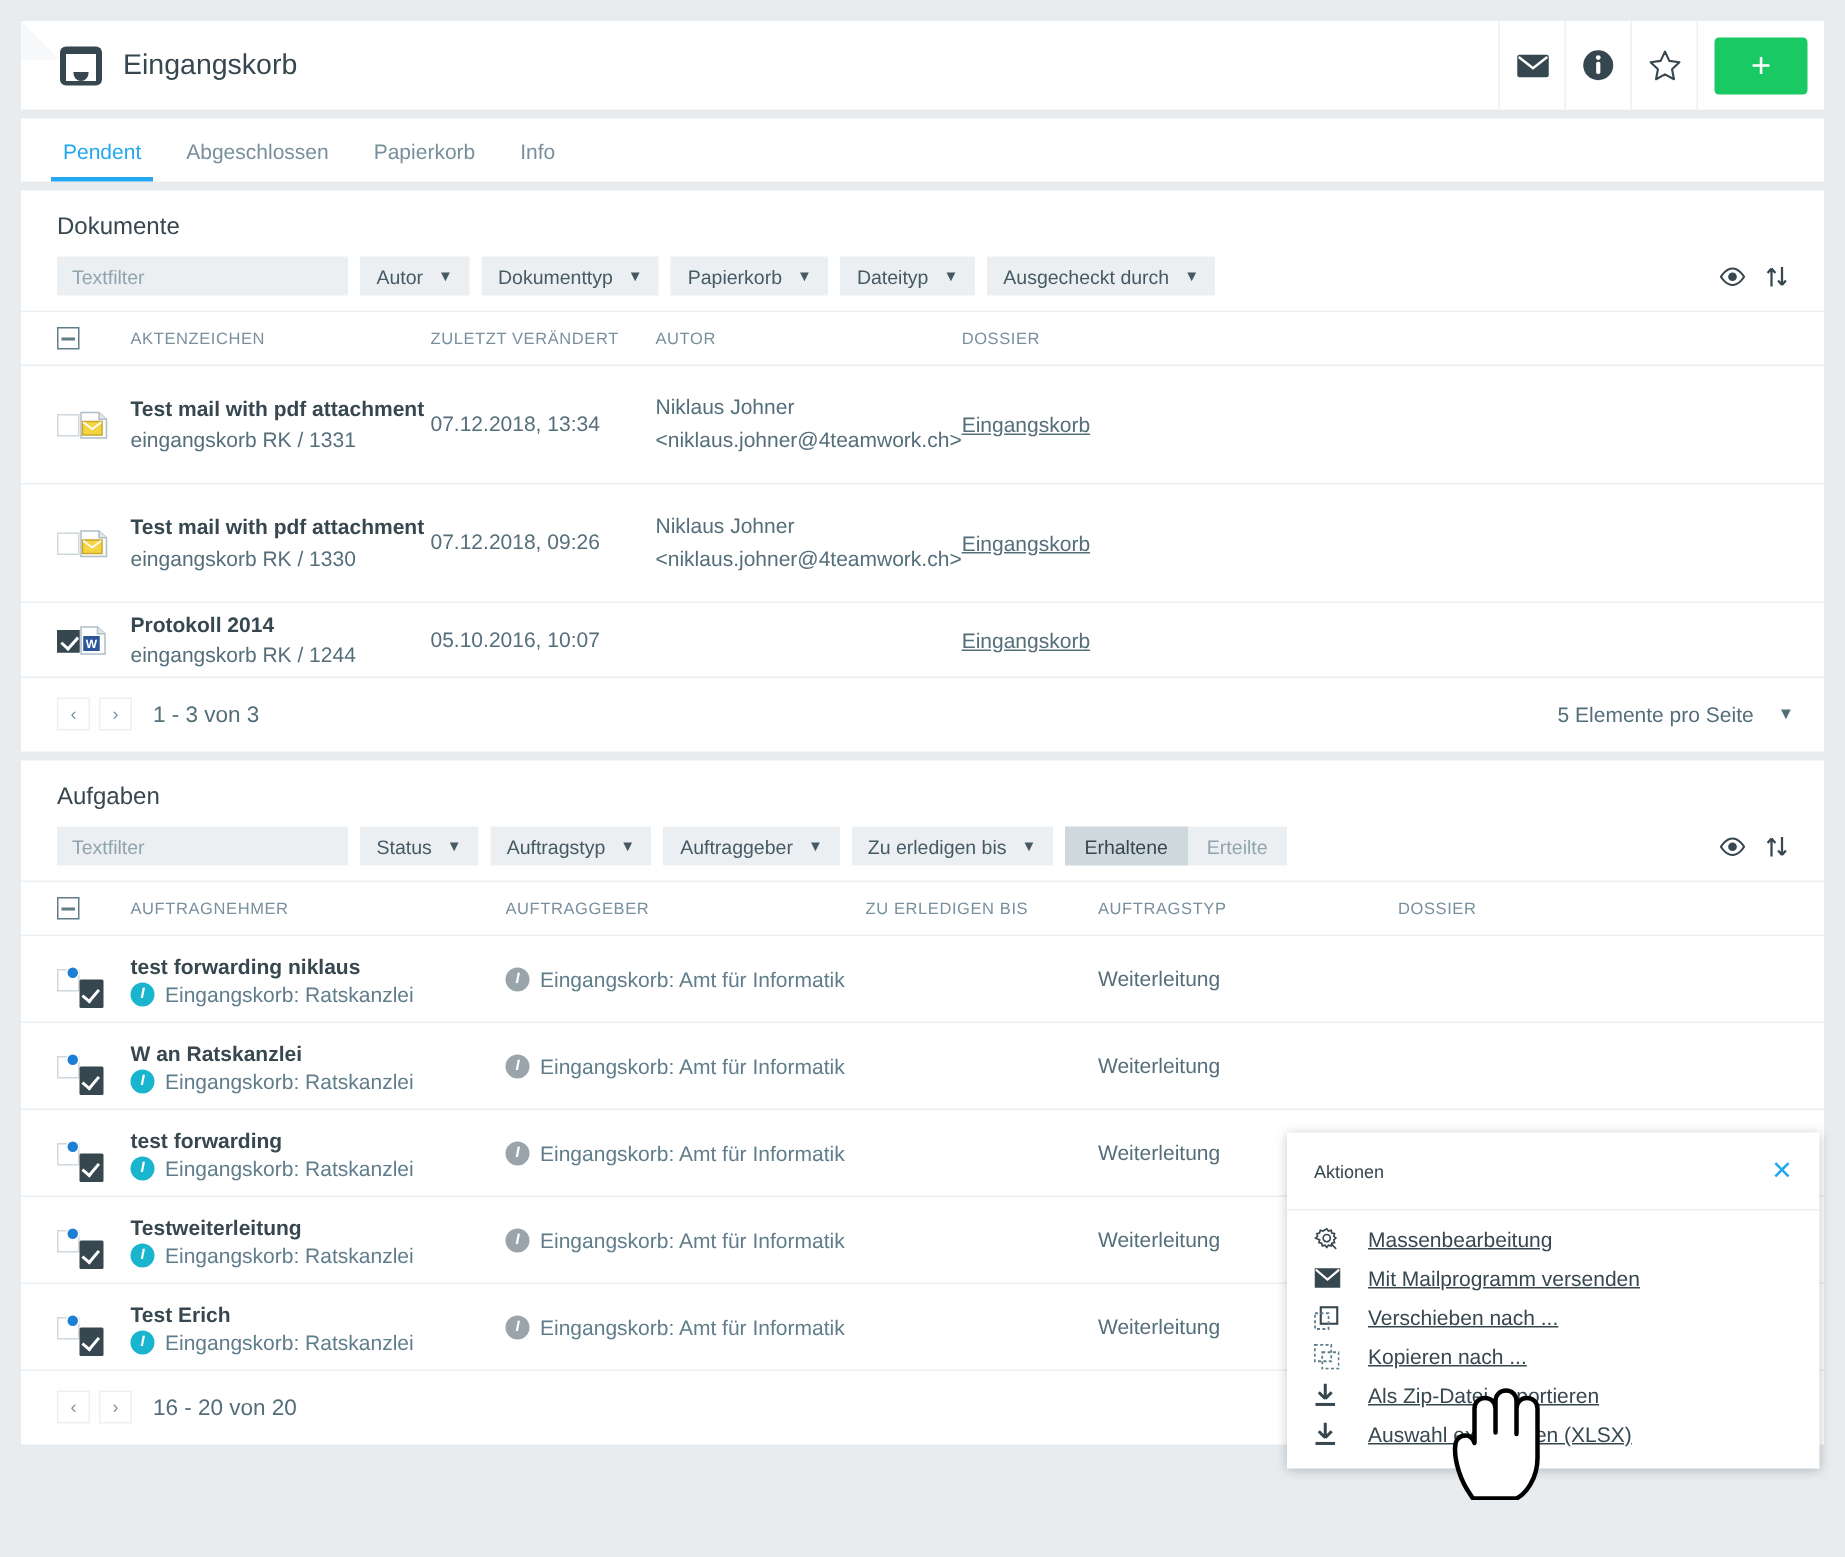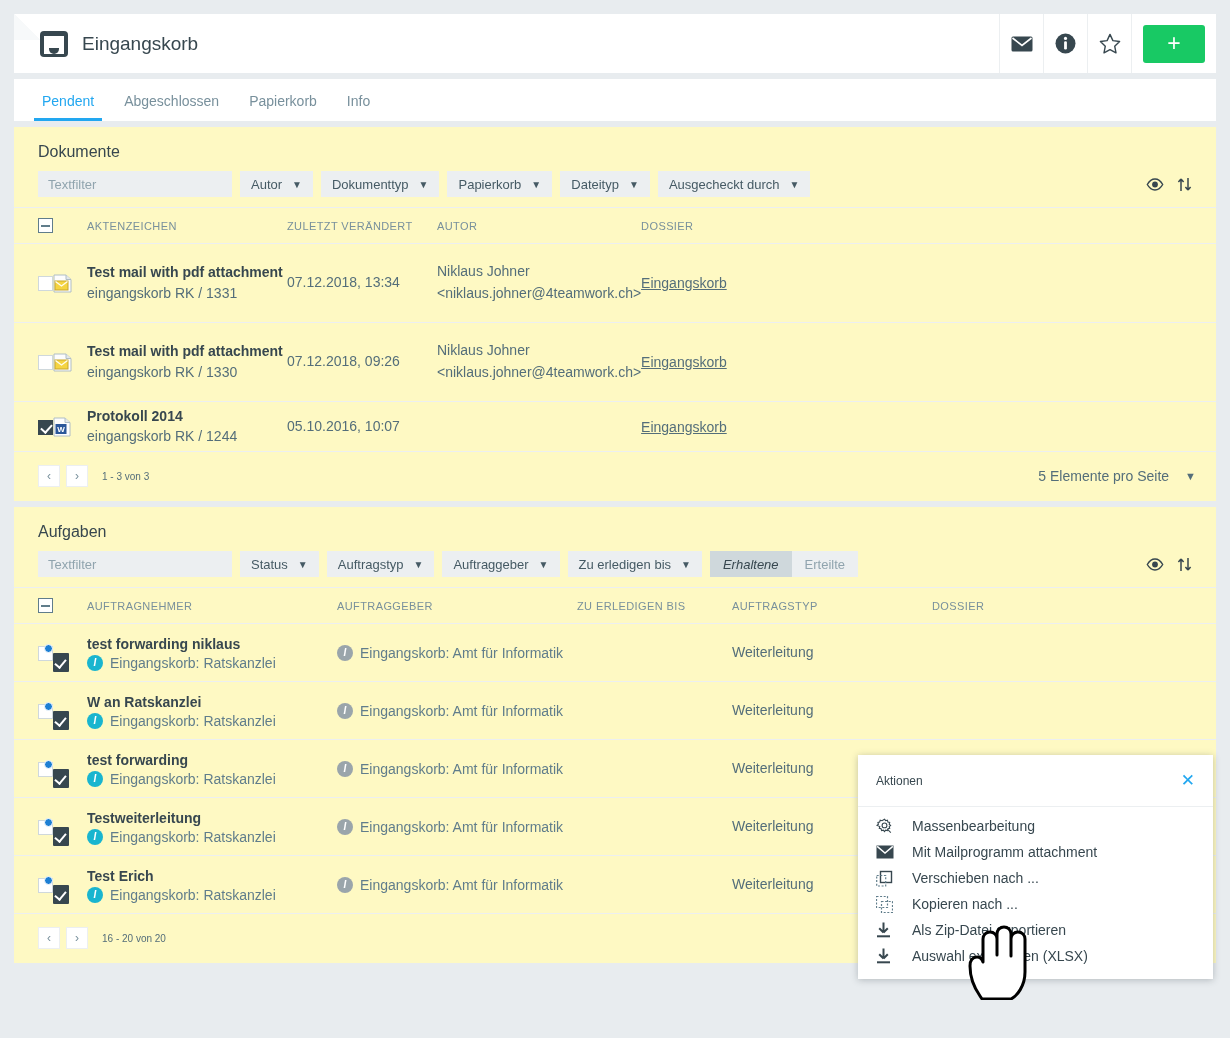--- a/index.html
+++ b/index.html
@@ -64,42 +64,42 @@
 
   
   .tabs-card { background: #fff; margin-top: 6px; height: 42px; display: flex; align-items: flex-end; padding: 0 20px; }
   .tab {
     font-size: 14px; color: #78909c; padding: 0 8px 9px 8px; margin-right: 14px;
     cursor: pointer; border-bottom: 3px solid transparent;
   }
   .tab.active { color: #22a7f0; border-bottom-color: #22a7f0; font-weight: normal; }
 
   
-  .card { background: #fef9c3; margin-top: 6px; }
+  .card { background: #ffffff; margin-top: 6px; }
   .card-title { font-size: 16px; color: #37474f; padding: 16px 24px 8px 24px; }
 
   .filterbar { display: flex; align-items: center; padding: 2px 20px 10px 24px; }
   .textfilter {
     width: 194px; height: 26px; background: #eceff1; border: none;
     font-size: 13px; color: #546e7a; padding: 0 10px;
     font-family: "Liberation Sans", sans-serif;
   }
   .textfilter::placeholder { color: #90a4ae; }
   .chip {
     height: 26px; background: #eceff1; display: flex; align-items: center;
     padding: 0 11px; margin-left: 8px; font-size: 13px; color: #455a64; cursor: pointer;
     white-space: nowrap;
   }
   .chip .caret { margin-left: 10px; font-size: 10px; color: #455a64; }
   .toggle-group { display: flex; margin-left: 8px; }
   .toggle {
     height: 26px; display: flex; align-items: center; padding: 0 13px;
     font-size: 13px; background: #eceff1; color: #90a4ae; cursor: pointer;
   }
-  .toggle.on { background: #cfd8dc; color: #37474f; font-style: italic; }
+  .toggle.on { background: #cfd8dc; color: #37474f; }
   .filter-right { margin-left: auto; display: flex; align-items: center; gap: 13px; padding-right: 4px; }
 
   
   table { width: 100%; border-collapse: collapse; }
   thead th {
     font-size: 11px; letter-spacing: .4px; color: #78909c; font-weight: normal;
     text-align: left; padding: 10px 0 10px 0; border-bottom: 1px solid #eceff1;
     border-top: 1px solid #eceff1;
   }
   tbody td { border-bottom: 1px solid #eceff1; padding: 0; vertical-align: middle; }
@@ -149,37 +149,37 @@
   .task-row td { height: 58px; }
 
   
   .pager { display: flex; align-items: center; padding: 13px 20px 14px 24px; }
   .pgbtn {
     width: 22px; height: 22px; border: 1px solid #eceff1; background: #fff;
     display: flex; align-items: center; justify-content: center;
     font-size: 12px; color: #78909c; cursor: pointer;
   }
   .pgbtn + .pgbtn { margin-left: 6px; }
-  .pgtext { margin-left: 14px; font-size: 10px; color: #546e7a; }
+  .pgtext { margin-left: 14px; font-size: 15px; color: #546e7a; }
   .perpage { margin-left: auto; display: flex; align-items: center; font-size: 14px; color: #546e7a; cursor: pointer; }
   .perpage .caret { margin-left: 16px; font-size: 11px; }
 
   
   .actions-panel {
     position: absolute; left: 858px; top: 755px; width: 355px;
     background: #fff; box-shadow: 0 1px 7px rgba(38,50,56,.28);
     z-index: 30;
   }
   .actions-head {
     height: 52px; display: flex; align-items: center; padding: 0 18px 0 18px;
     border-bottom: 1px solid #eceff1;
   }
   .actions-head .ttl { font-size: 12px; color: #37474f; }
   .actions-head .x { margin-left: auto; color: #22a7f0; font-size: 17px; cursor: pointer; line-height: 1; }
-  .actions-list { padding: 6px 0 10px 0; }
+  .actions-list { padding: 6px 0 10px 0; text-decoration: underline; }
   .act-item {
     display: flex; align-items: center; height: 26px; padding: 0 18px; cursor: pointer;
     font-size: 14px; color: #37474f;
   }
   .act-item.hl { background: #eceff1; }
   .act-ico { width: 36px; display: flex; align-items: center; color: #37474f; }
 
   
   .cursor-hand { position: absolute; left: 967px; top: 922px; z-index: 40; pointer-events: none; }
 
@@ -551,21 +551,21 @@
         <span>Massenbearbeitung</span>
       </div>
 
       <div class="act-item">
         <span class="act-ico">
           <svg width="18" height="14" viewBox="0 0 18 14">
               <rect x="0.5" y="0.5" width="17" height="13" fill="#37474f"></rect>
               <path d="M1.2 1.4 L9 8 L16.8 1.4" fill="none" stroke="#fff" stroke-width="1.4"></path>
             </svg>
         </span>
-        <span>Mit Mailprogramm attachment</span>
+        <span>Mit Mailprogramm versenden</span>
       </div>
 
       <div class="act-item">
         <span class="act-ico">
           <svg width="17" height="17" viewBox="0 0 17 17">
               <rect x="4.5" y="1.5" width="11" height="11" fill="none" stroke="#37474f" stroke-width="1.4"></rect>
               <rect x="0.7" y="5.5" width="9" height="10.5" fill="none" stroke="#607d8b" stroke-width="1.2" stroke-dasharray="2 1.6"></rect>
             </svg>
         </span>
         <span>Verschieben nach ...</span>

